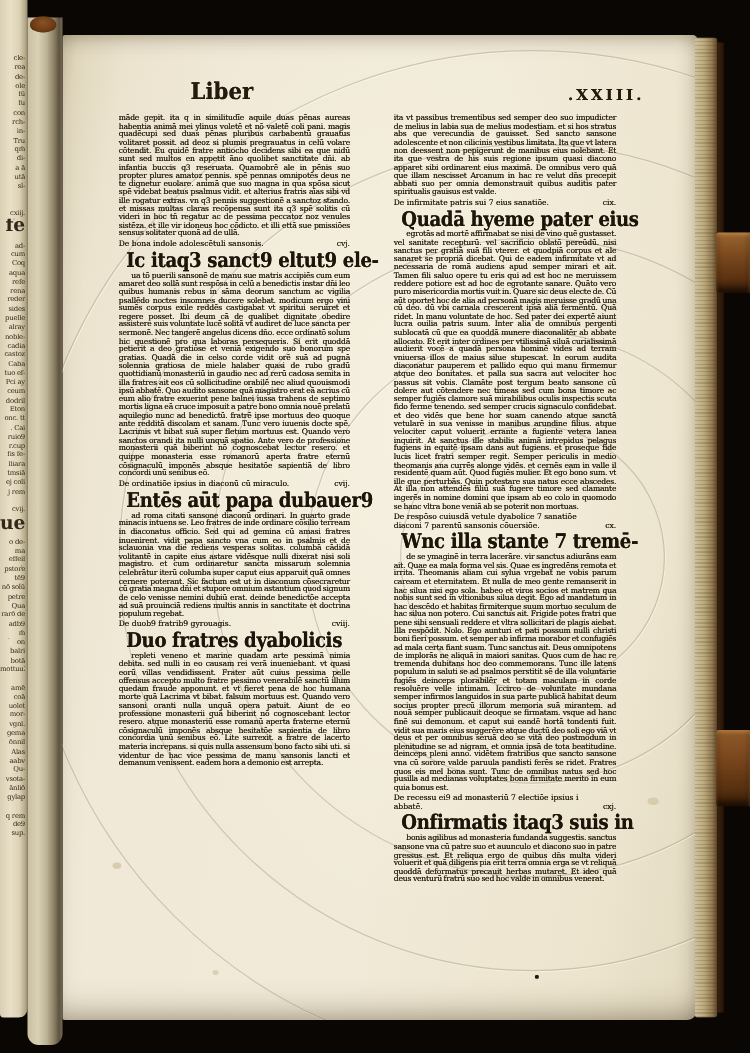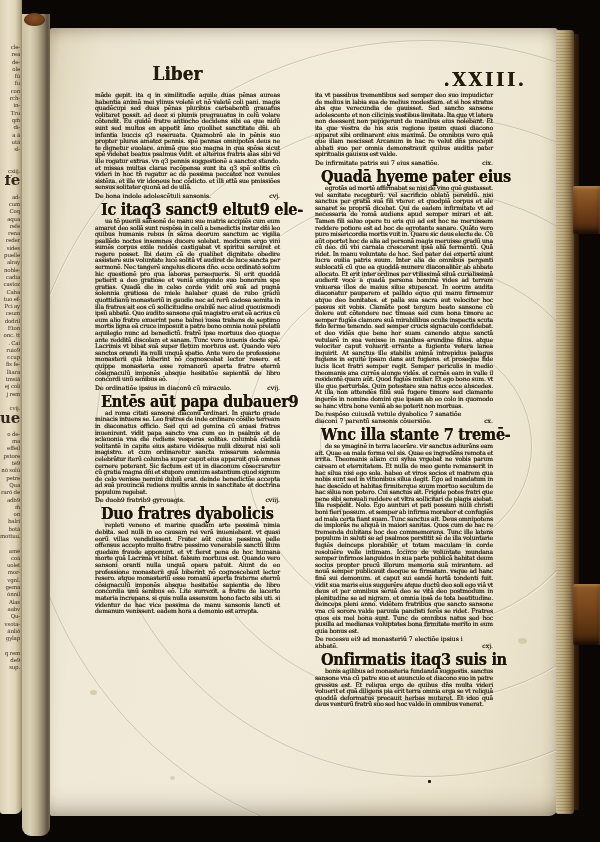--- a/index.html
+++ b/index.html
@@ -52,21 +52,21 @@
   .spot.s3{left:120px;top:748px;width:5px;height:4px;background:rgba(158,126,72,0.25);}
   .speck{position:absolute;left:378px;top:752px;width:3px;height:3px;background:#1d1810;border-radius:1px;}
   
   .running-title{
     position:absolute;top:36px;left:35px;width:185px;text-align:center;
     font-weight:bold;font-size:17px;color:#241a0e;transform:scaleY(1.08);
     text-shadow:0 0 0.5px rgba(36,26,14,0.9);
   }
   .folio-num{
     position:absolute;top:41px;left:335px;width:200px;text-align:center;
-    font-weight:bold;font-size:18px;letter-spacing:2.5px;color:#241a0e;
+    font-weight:bold;font-size:12px;letter-spacing:2.5px;color:#241a0e;
     text-shadow:0 0 0.5px rgba(36,26,14,0.9);
   }
   .col{position:absolute;top:64px;}
   .col.left{left:45px;width:185px;}
   .col.right{left:250px;width:178px;margin-left:15px;}
   .bodypar{
     font-size:6.1px;line-height:6.6px;text-align:justify;color:#2b2013;
     letter-spacing:-0.15px;word-spacing:-0.4px;
     text-shadow:0 0 0.4px rgba(43,32,19,0.85);
   }

